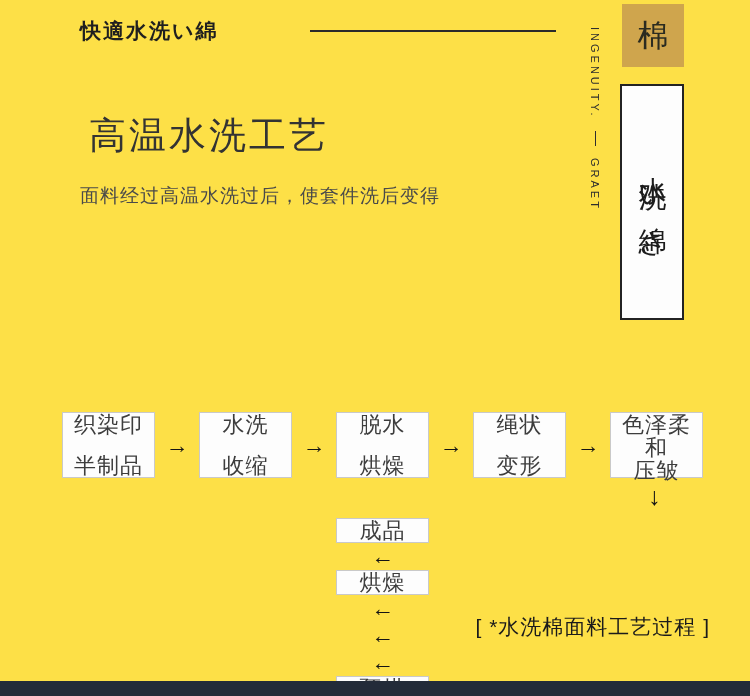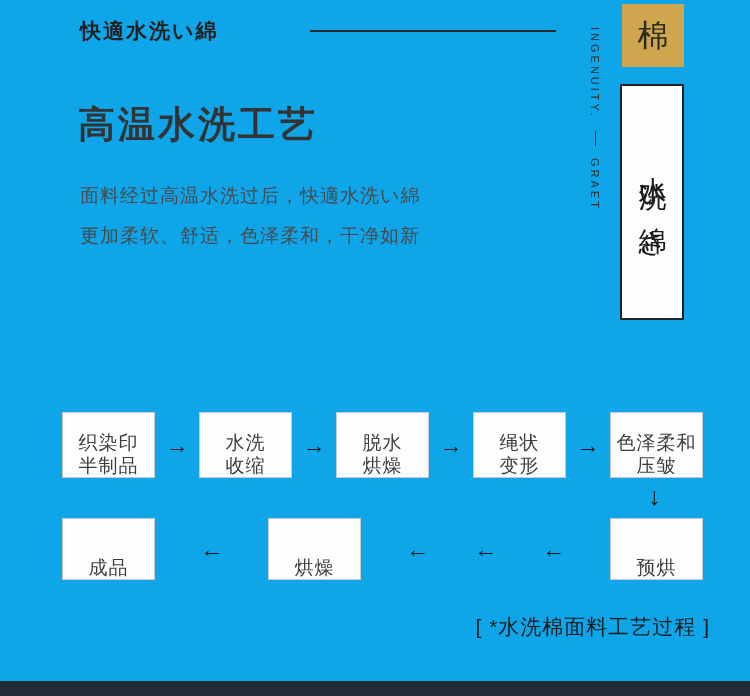--- a/index.html
+++ b/index.html
@@ -1,21 +1,21 @@
 <!DOCTYPE html>
 <html><head>
 <meta charset="utf-8">
 <style>
   html,body { margin:0; padding:0; }
   body { font-family: "Liberation Sans", sans-serif; }
   .page {
     position: relative;
     width: 750px;
     height: 696px;
-    background: #0ea5e9;
+    background: #fde047;
     overflow: hidden;
   }
 
   
   .tagline {
     position: absolute;
     left: 80px; top: 17px;
     font-size: 21px;
     font-weight: 600;
     letter-spacing: 2px;
@@ -64,23 +64,23 @@
     writing-mode: vertical-rl;
     font-size: 28px;
     letter-spacing: 6px;
     color: #1c1c1c;
   }
 
   
   .title {
     position: absolute;
     left: 78px; top: 100px;
-    margin: 0;
+    margin: 11px;
     font-size: 37px;
-    font-weight: 700;
+    font-weight: 400;
     letter-spacing: 3px;
     color: #333333;
   }
   .para {
     position: absolute;
     left: 80px; top: 176px;
     font-size: 19px;
     line-height: 40px;
     letter-spacing: 1px;
     color: #4a4a4a;
@@ -91,32 +91,32 @@
     position: absolute;
     left: 62px; top: 412px;
     width: 641px;
   }
   .flow-row {
     display: flex;
     justify-content: space-between;
     align-items: center;
     height: 66px;
   }
-  .flow-row.second { margin-top: 40px; height: 62px; }
+  .flow-row.second { margin-top: 40px; height: 62px; flex-direction: column; }
   .fbox {
     box-sizing: border-box;
     width: 93px;
     height: 100%;
     border: 1px solid #c9c9c9;
     background: #fdfdfd;
     display: flex;
     flex-direction: column;
     align-items: center;
-    justify-content: flex-end;
-    font-size: 19px;
+    justify-content: space-between;
+    font-size: 22px;
     line-height: 23px;
     letter-spacing: 1px;
     color: #3d3d3d;
     text-align: center;
   }
   .arrow {
     font-size: 23px;
     font-weight: bold;
     color: #141414;
   }
@@ -158,22 +158,21 @@
     <span class="vtext">INGENUITY.</span>
     <span class="vline"></span>
     <span class="vtext">GRAET</span>
   </div>
   <div class="vbox">
     <span class="vtitle">水洗い綿さ</span>
   </div>
 
   <h1 class="title">高温水洗工艺</h1>
   <div class="para">
-    <div>面料经过高温水洗过后，快適水洗い綿</div>
-    <div>更加柔软、舒适，色泽柔和，干净如新</div>
+    <div>面料经过高温水洗过后，使套件洗后变得</div>
   </div>
 
   <div class="flow">
 
     <div class="flow-row">
       <div class="fbox">
         <span>织染印</span>
         <span>半制品</span>
       </div>
       <span class="arrow">→</span>

